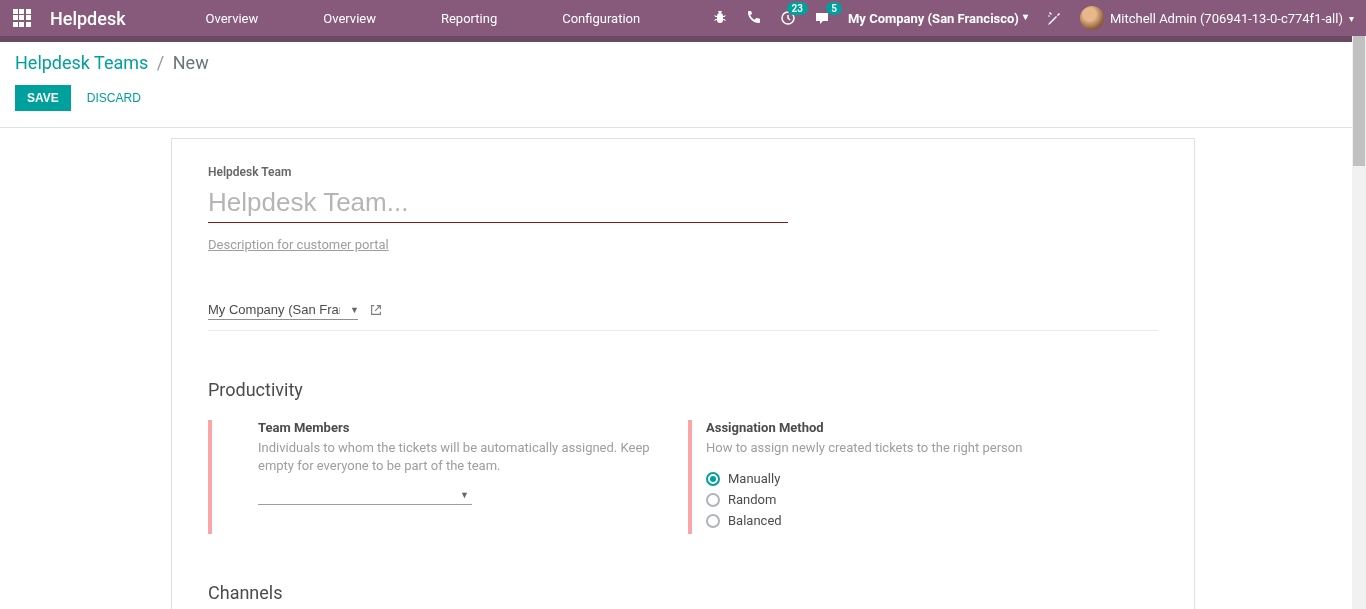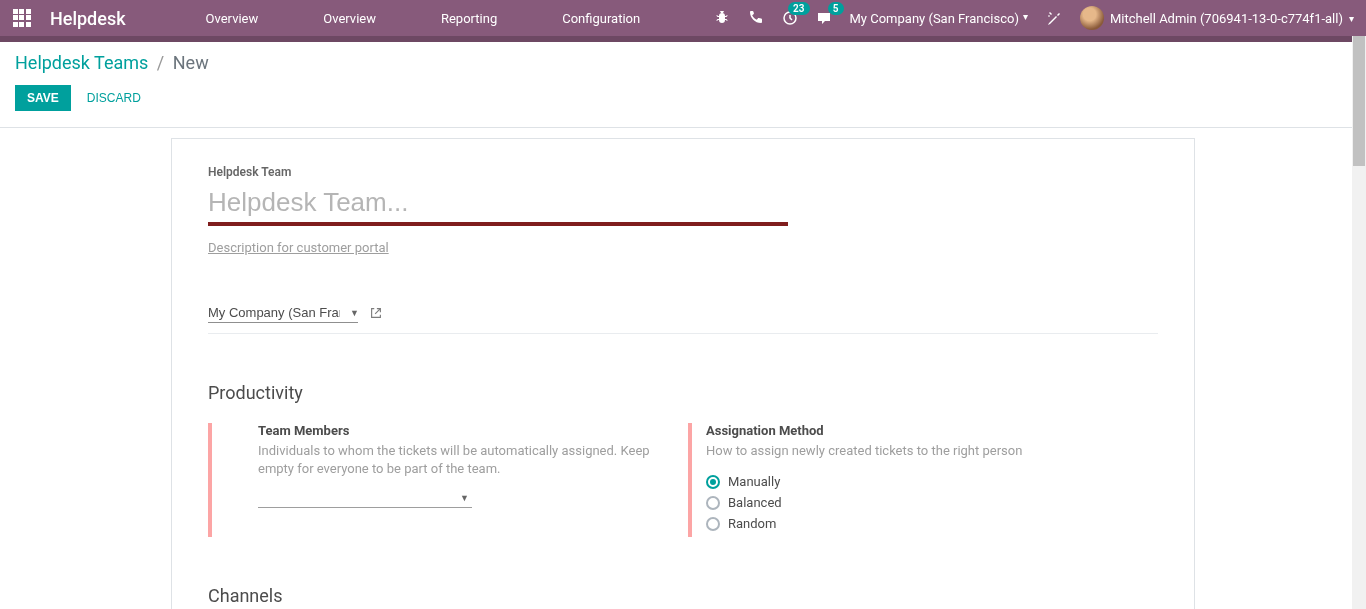--- a/index.html
+++ b/index.html
@@ -7,37 +7,37 @@
 .navbar { background: #875a7b; height: 36px; display: flex; align-items: center; padding: 0 12px; color: #fff; }
 .apps-icon { width: 20px; height: 20px; display: flex; flex-wrap: wrap; cursor: pointer; margin-right: 18px; }
 .apps-icon span { width: 5px; height: 5px; background: #fff; margin: 0.8px; }
 .brand { font-size: 18px; font-weight: 500; margin-right: 40px; }
 .nav-menu { display: flex; gap: 25px; }
 .nav-menu a { color: #fff; text-decoration: none; font-size: 13px; cursor: pointer; margin-left: 40px; }
 .nav-spacer { flex: 1; }
 .nav-right { display: flex; align-items: center; gap: 18px; }
 .nav-ico { width: 16px; height: 16px; display: inline-flex; align-items: flex-start; justify-content: center; cursor: pointer; position: relative; }
 .badge { position: absolute; top: -8px; right: -12px; background: #00a09d; color: #fff; border-radius: 8px; font-size: 10px; padding: 1px 5px; font-weight: 600; }
-.company { color: #fff; font-size: 13px; cursor: pointer; display: flex; gap: 4px; }
+.company { color: #fff; font-size: 13px; cursor: pointer; display: flex; gap: 4px; font-weight: bold; }
 .caret { font-size: 10px; }
 .avatar { width: 24px; height: 24px; border-radius: 50%; background: radial-gradient(circle at 40% 35%, #e6b88a 30%, #8a5a3a 70%); display: inline-block; }
 .user { color: #fff; font-size: 13px; display: flex; align-items: center; gap: 6px; cursor: pointer; }
 .nav-border { height: 6px; background: #6d4863; }
 .breadcrumb { padding: 10px 15px 6px; font-size: 18px; }
 .breadcrumb a { color: #00a09d; text-decoration: none; cursor: pointer; }
 .breadcrumb .sep { color: #999; margin: 0 4px; }
 .breadcrumb .cur { color: #6c757d; }
 .actions { padding: 6px 15px 16px; display: flex; gap: 16px; align-items: center; }
 .btn-save { background: #00a09d; color: #fff; border: none; padding: 6px 12px; font-size: 12px; font-weight: 600; cursor: pointer; text-transform: uppercase; }
 .btn-discard { background: none; border: none; color: #00a09d; font-size: 12px; font-weight: 500; cursor: pointer; text-transform: uppercase; }
 .divider { border-top: 1px solid #dee2e6; }
 .content { display: flex; justify-content: center; padding-top: 10px; }
 .sheet { width: 1024px; background: #fff; border: 1px solid #dee2e6; padding: 26px 36px 30px; position: relative; }
 .fld-lbl { font-size: 12px; color: #666; font-weight: 600; margin-bottom: 4px; display: block; }
-.team-name-input { width: 580px; border: none; border-bottom: 4px solid #7f1d1d; font-size: 26px; padding: 4px 0; color: #4c4c4c; outline: none; }
+.team-name-input { width: 580px; border: none; border-bottom: 1px solid #7f1d1d; font-size: 26px; padding: 4px 0; color: #4c4c4c; outline: none; }
 .team-name-input::placeholder { color: #b5b5b5; }
 .desc { color: #9e9e9e; font-size: 13px; margin-top: 14px; text-decoration: underline; }
 .company-row { margin-top: 48px; display: flex; align-items: center; gap: 10px; }
 .company-select { border: none; border-bottom: 1px solid #8f8f8f; font-size: 13px; padding: 2px 18px 2px 0; color: #4c4c4c; background: none; outline: none; position: relative; width: 150px; }
 .dd-caret { font-size: 9px; color: #666; margin-left: -18px; pointer-events: none; }
 .ext-icon { width: 14px; height: 14px; cursor: pointer; }
 .hr { border: none; border-top: 1px solid #e9ecef; margin: 10px 0 0; }
 .section-title { font-size: 18px; color: #4c4c4c; margin: 48px 0 20px; font-weight: 400; }
 .grid2 { display: grid; grid-template-columns: 1fr 1fr; gap: 10px; }
 .setting-box { display: flex; gap: 14px; border-left: 4px solid #fca5a5; padding: 0 14px; }
@@ -166,25 +166,25 @@
         <div class="setting-body">
           <div class="setting-title">Assignation Method</div>
           <div class="setting-desc">How to assign newly created tickets to the right person</div>
           <div class="radio-group">
             <label class="radio-item">
               <span class="radio checked"></span>
               <span>Manually</span>
             </label>
             <label class="radio-item">
               <span class="radio"></span>
-              <span>Balanced</span>
+              <span>Random</span>
             </label>
             <label class="radio-item">
               <span class="radio"></span>
-              <span>Random</span>
+              <span>Balanced</span>
             </label>
           </div>
         </div>
       </div>
     </div>
 
     <h2 class="section-title">Channels</h2>
     
 
   </div>

